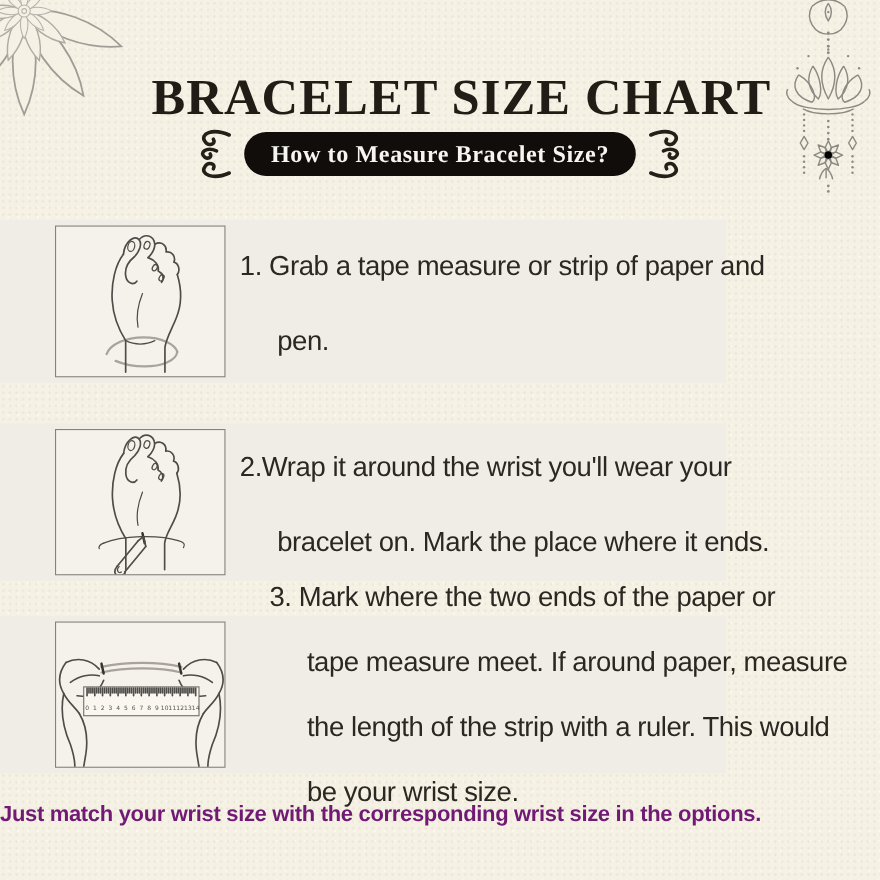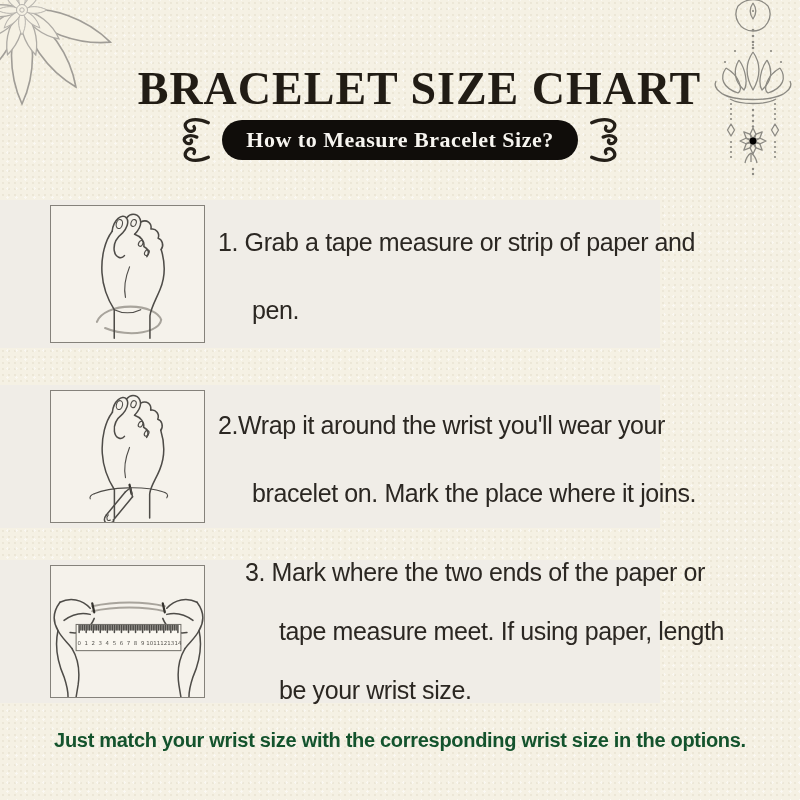--- a/index.html
+++ b/index.html
@@ -73,22 +73,22 @@
   .band-3 .step-lines{ left:245px; padding-top:0; }
   .line{
     font-size:25px; line-height:42px; letter-spacing:-0.4px;
     white-space:nowrap; color:#2b2722;
   }
   .band-3 .line{ line-height:33px; }
   .line.cont{ padding-left:34px;margin-top:26px; }
   
   .footer-note{
     position:absolute; top:729px; left:0; right:0; z-index:2;
-    text-align:center; font-size:20px; font-weight:700; letter-spacing:-0.3px;
-    color:#14532d; white-space:nowrap;
+    text-align:left; font-size:20px; font-weight:700; letter-spacing:-0.3px;
+    color:#701a75; white-space:nowrap;
   }
 </style>
 </head>
 <body>
 
 <div class="canvas">
 
   <svg class="mandala" width="140" height="135" viewBox="0 0 140 135">
     <g transform="translate(32,22)">
       <g class="outer">
@@ -256,21 +256,21 @@
 
         <path d="M73,100 L54,123"></path>
         <path d="M80,105 L61,128"></path>
         <path d="M54,123 C50,128 53,133 58,131 C61,130 62,129 61,128"></path>
         <path class="thin" d="M56,123 C53,126 55,130 58,128"></path>
         <path d="M73,100 L78,96 L80,105"></path>
       </svg>
     </div>
     <div class="step-lines">
       <div class="line">2.Wrap it around the wrist you'll wear your</div>
-      <div class="line cont">bracelet on. Mark the place where it joins.</div>
+      <div class="line cont">bracelet on. Mark the place where it ends.</div>
     </div>
   </div>
 
   <div class="step-band band-3">
     <div class="illus-box">
       <svg class="sketch" viewBox="0 0 150 130" preserveAspectRatio="xMidYMid meet">
 
         <path class="light" d="M40,40 C62,35 92,35 112,40"></path>
         <path class="light" d="M40,45 C62,40 92,40 112,45"></path>
         <path class="dark" d="M40,37 L42,46"></path>
@@ -362,20 +362,21 @@
             <text x="97" y="78.5" class="ruler-num">10</text>
             <text x="104" y="78.5" class="ruler-num">11</text>
             <text x="111" y="78.5" class="ruler-num">12</text>
             <text x="118" y="78.5" class="ruler-num">13</text>
             <text x="125" y="78.5" class="ruler-num">14</text>
           </g>
       </svg>
     </div>
     <div class="step-lines">
       <div class="line">3. Mark where the two ends of the paper or</div>
-      <div class="line cont">tape measure meet. If using paper, length</div>
+      <div class="line cont">tape measure meet. If around paper, measure</div>
+      <div class="line cont">the length of the strip with a ruler. This would</div>
       <div class="line cont">be your wrist size.</div>
     </div>
   </div>
 
   <div class="footer-note">Just match your wrist size with the corresponding wrist size in the options.</div>
 
 </div>
 
 </body></html>

